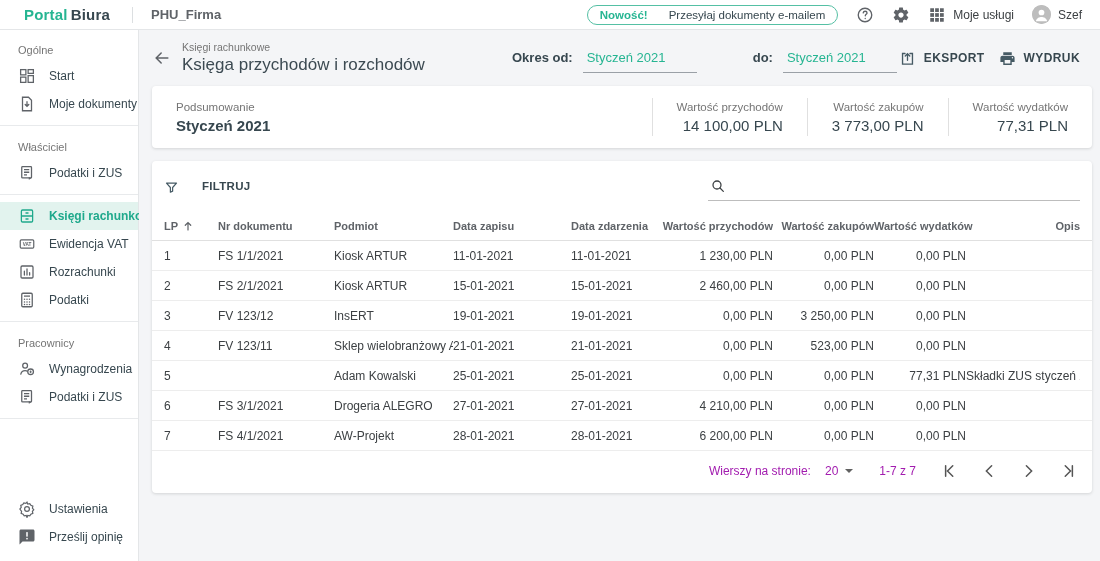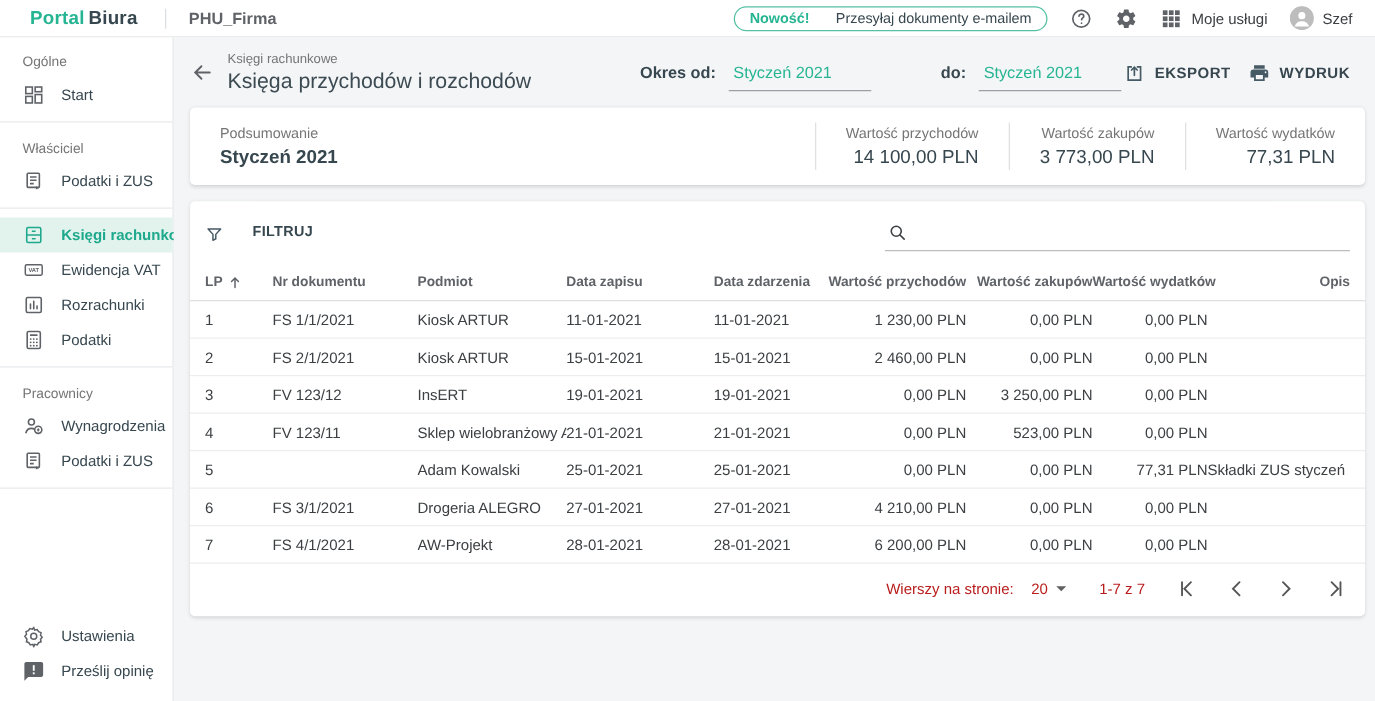--- a/index.html
+++ b/index.html
@@ -89,21 +89,21 @@
   .thead { height:30px; border-bottom:1px solid #e0e0e0; }
   .th { font-size:11px; font-weight:700; color:#5f6368; white-space:nowrap; }
   .row { height:30px; border-bottom:1px solid #ededed; cursor:pointer; }
   .row:last-of-type { border-bottom:1px solid #e0e0e0; }
   .td { font-size:12px; color:#3c4043; white-space:nowrap; overflow:hidden; }
   .num { text-align:right; }
   .lp-head { display:flex; align-items:center; gap:4px; cursor:pointer; }
   .sort-ic { width:12px; height:12px; color:#5f6368; display:inline-flex; }
 
   .pager { display:flex; align-items:center; justify-content:flex-end; gap:0;
-    height:40px; padding-right:14px; color:#b91c1c; font-size:12px; }
+    height:40px; padding-right:14px; color:#a21caf; font-size:12px; }
   .pager .rpp-lbl { margin-right:14px; }
   .rpp-sel { display:flex; align-items:center; gap:7px; cursor:pointer; margin-right:26px; }
   .caret { width:0; height:0; border-left:4px solid transparent; border-right:4px solid transparent;
     border-top:4.5px solid #616161; }
   .pager .range { margin-right:24px; }
   .pg-btn { width:18px; height:18px; color:#555; cursor:pointer; margin-left:22px; display:inline-flex; }
 
   svg { width:100%; height:100%; }
 </style>
 </head>
@@ -169,20 +169,29 @@
       <span class="sb-ic">
         <svg viewBox="0 0 24 24" fill="none" stroke="currentColor" stroke-width="1.7">
           <rect x="3.5" y="3.5" width="7" height="7"></rect>
             <rect x="13.5" y="3.5" width="7" height="5"></rect>
           <rect x="3.5" y="13.5" width="7" height="7"></rect>
             <rect x="13.5" y="11.5" width="7" height="9"></rect>
         </svg>
       </span>
       <span class="sb-txt">Start</span>
     </div>
+    <div class="sb-item">
+      <span class="sb-ic">
+        <svg viewBox="0 0 24 24" fill="none" stroke="currentColor" stroke-width="1.7">
+          <path d="M6 3h8l4 4v14H6z"></path>
+            <path d="M12 9v6M9.6 12.6L12 15l2.4-2.4" stroke-linecap="round"></path>
+        </svg>
+      </span>
+      <span class="sb-txt">Moje dokumenty</span>
+    </div>
     <hr class="sb-div">
 
     <div class="sb-label">Właściciel</div>
     <div class="sb-item">
       <span class="sb-ic">
         <svg viewBox="0 0 24 24" fill="none" stroke="currentColor" stroke-width="1.7">
           <rect x="5" y="3.5" width="13" height="15" rx="1"></rect>
           <path d="M8 7.5h7M8 11h7M8 14.5h4"></path>
             <path d="M15 17.5v3M17.5 19h-3" stroke-width="1.4"></path>
         </svg>

